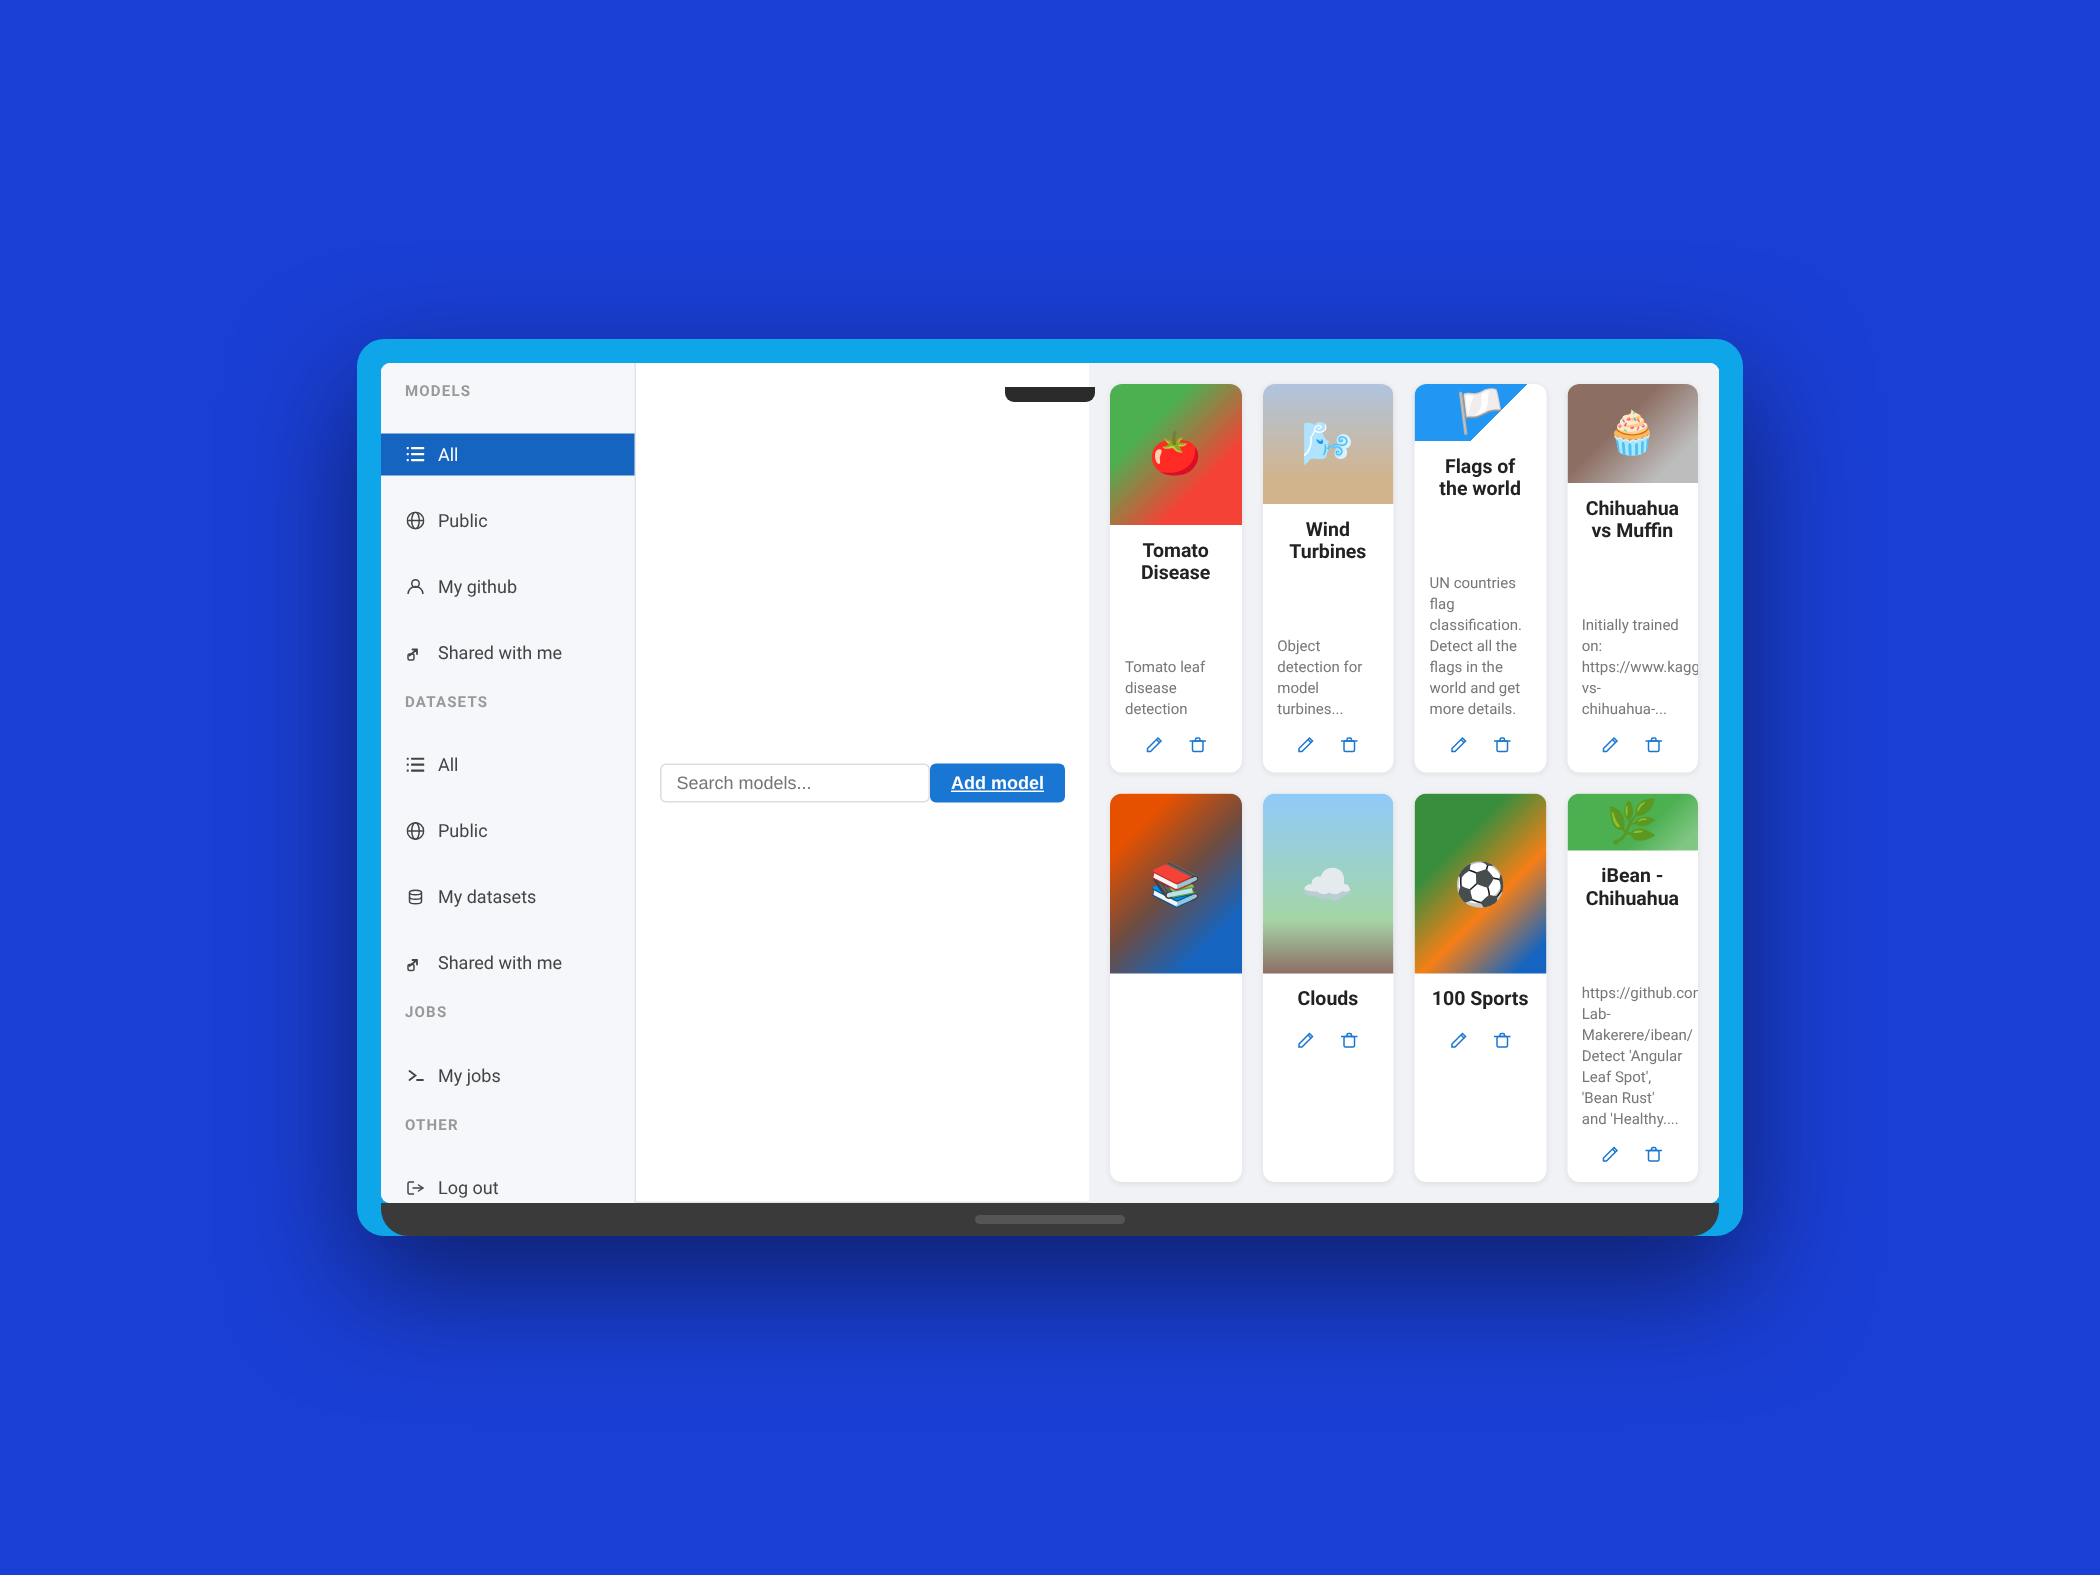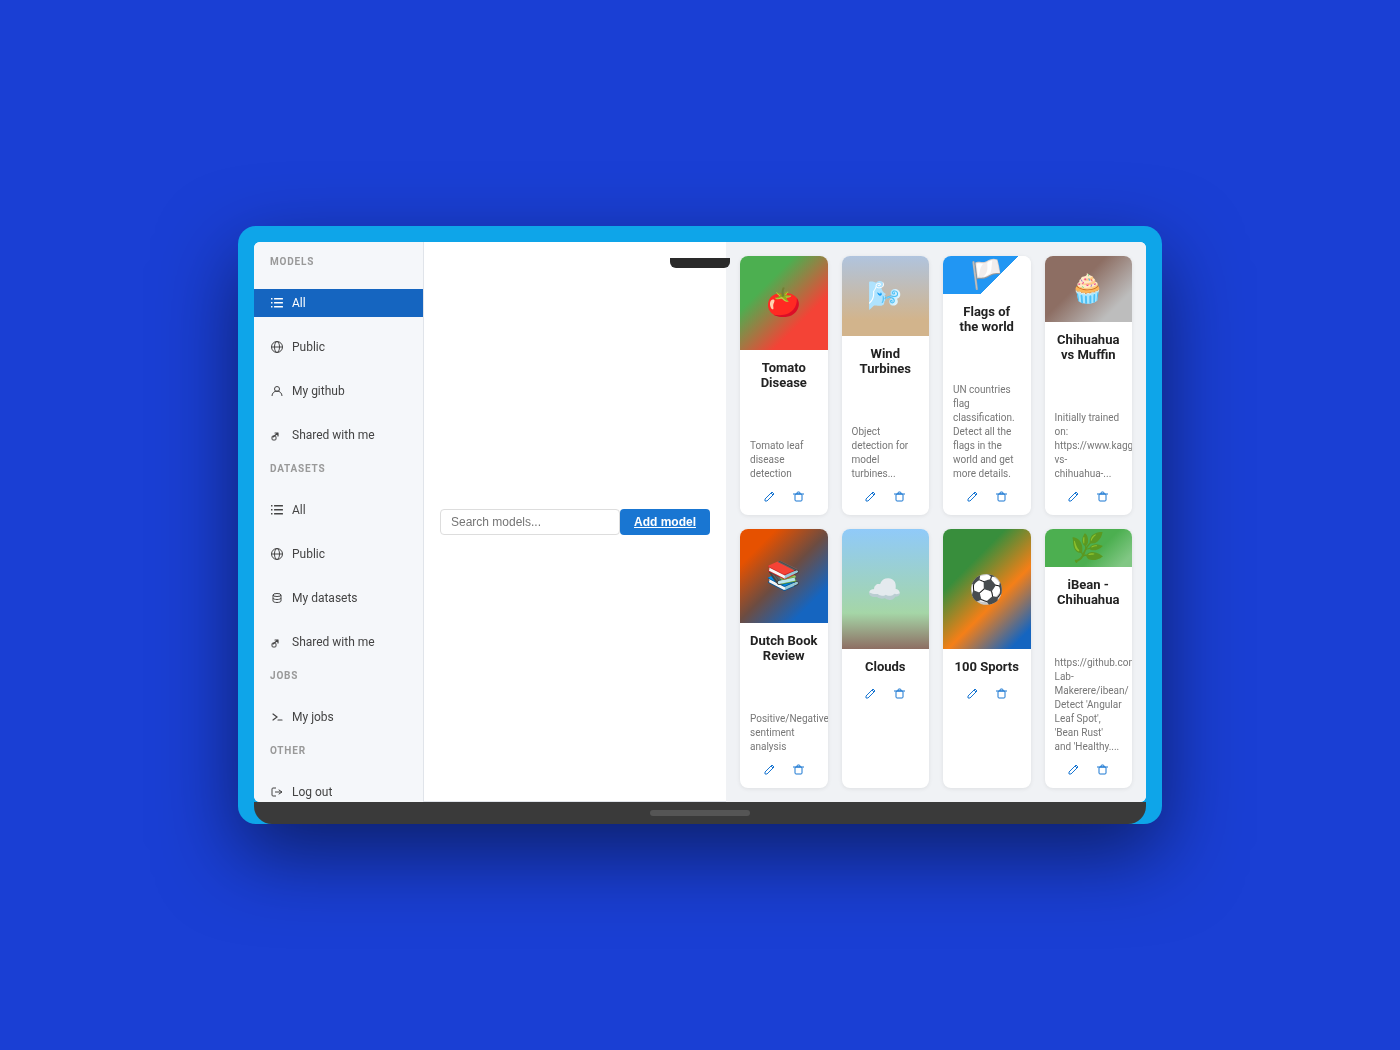--- a/index.html
+++ b/index.html
@@ -399,35 +399,20 @@
                 <button class="card-action-btn"><svg width="13" height="13" viewBox="0 0 13 13">
                     <rect x="3" y="4" width="7" height="7" rx="1" stroke="#1976d2" stroke-width="1" fill="none"></rect>
                     <line x1="1" y1="4" x2="12" y2="4" stroke="#1976d2" stroke-width="1"></line>
                     <path d="M5 4V3a1 1 0 0 1 1-1h1a1 1 0 0 1 1 1v1" stroke="#1976d2" stroke-width="1" fill="none"></path>
                   </svg></button>
               </div>
             </div>
           </div>
           <div class="card">
             <div class="card-img-placeholder img-books">📚</div>
-            <div class="card-body">
-              <div class="card-title">Dutch Book Review</div>
-              <div class="card-desc">Positive/Negative sentiment analysis</div>
-              <div class="card-actions">
-                <button class="card-action-btn"><svg width="13" height="13" viewBox="0 0 13 13">
-                    <path d="M2 9L9 2l2 2-7 7H2V9z" stroke="#1976d2" stroke-width="1" fill="none"></path>
-                    <line x1="8" y1="3" x2="10" y2="5" stroke="#1976d2" stroke-width="1"></line>
-                  </svg></button>
-                <button class="card-action-btn"><svg width="13" height="13" viewBox="0 0 13 13">
-                    <rect x="3" y="4" width="7" height="7" rx="1" stroke="#1976d2" stroke-width="1" fill="none"></rect>
-                    <line x1="1" y1="4" x2="12" y2="4" stroke="#1976d2" stroke-width="1"></line>
-                    <path d="M5 4V3a1 1 0 0 1 1-1h1a1 1 0 0 1 1 1v1" stroke="#1976d2" stroke-width="1" fill="none"></path>
-                  </svg></button>
-              </div>
-            </div>
           </div>
           <div class="card">
             <div class="card-img-placeholder img-clouds">☁️</div>
             <div class="card-body">
               <div class="card-title">Clouds</div>
               <div class="card-actions">
                 <button class="card-action-btn"><svg width="13" height="13" viewBox="0 0 13 13">
                     <path d="M2 9L9 2l2 2-7 7H2V9z" stroke="#1976d2" stroke-width="1" fill="none"></path>
                     <line x1="8" y1="3" x2="10" y2="5" stroke="#1976d2" stroke-width="1"></line>
                   </svg></button>

